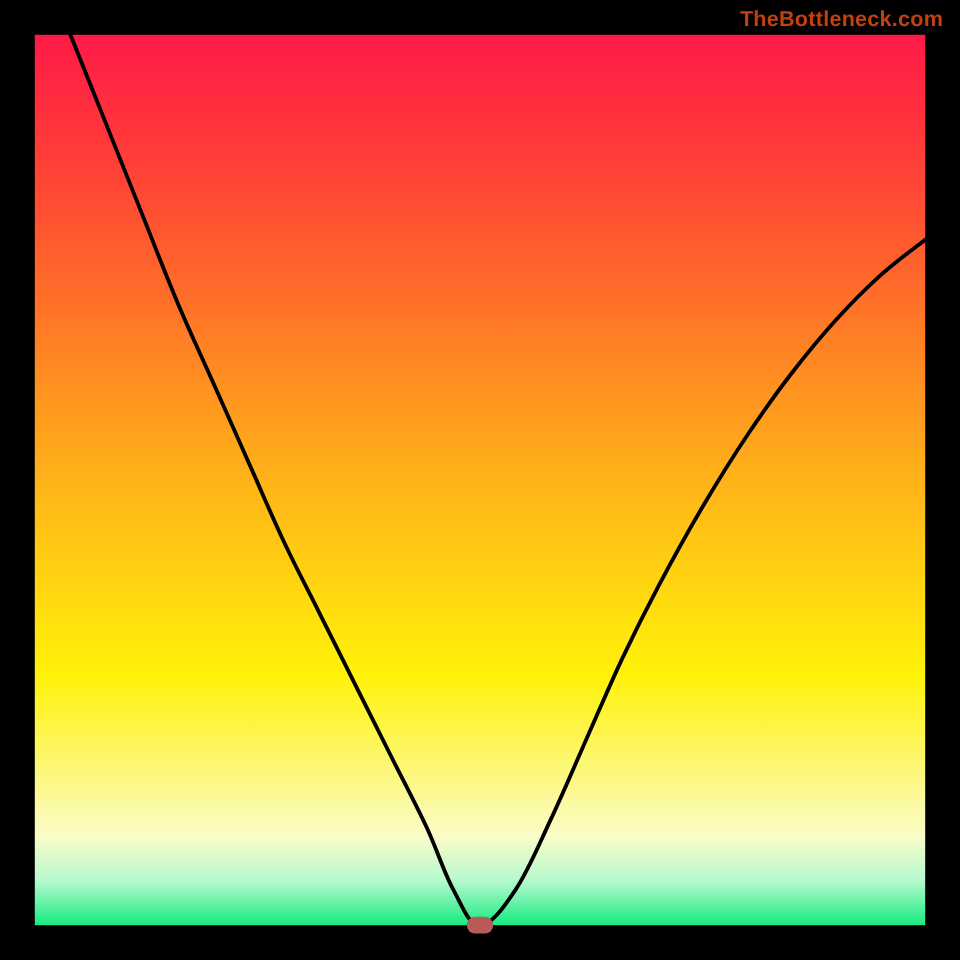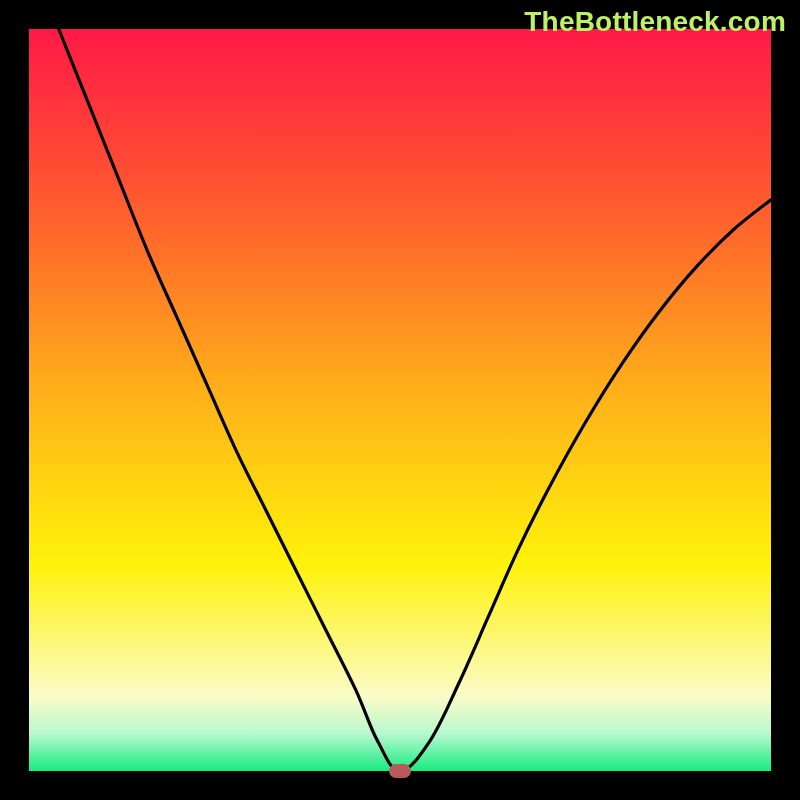--- a/index.html
+++ b/index.html
@@ -36,23 +36,23 @@
       #fdf65d 80%,
       #fbfcc8 90%,
       #b6f9cf 95%,
       #17eb7f 100%);
   }
   .watermark {
     position: absolute;
     top: 6px;
     right: 14px;
     font-family: Arial, Helvetica, sans-serif;
-    font-size: 28px;
+    font-size: 18px;
     font-weight: 600;
-    color: #bef264;
+    color: #c2410c;
     letter-spacing: 0.2px;
   }
   svg.curve {
     position: absolute;
     left: 29px;
     top: 29px;
     width: 742px;
     height: 742px;
     overflow: visible;
   }

